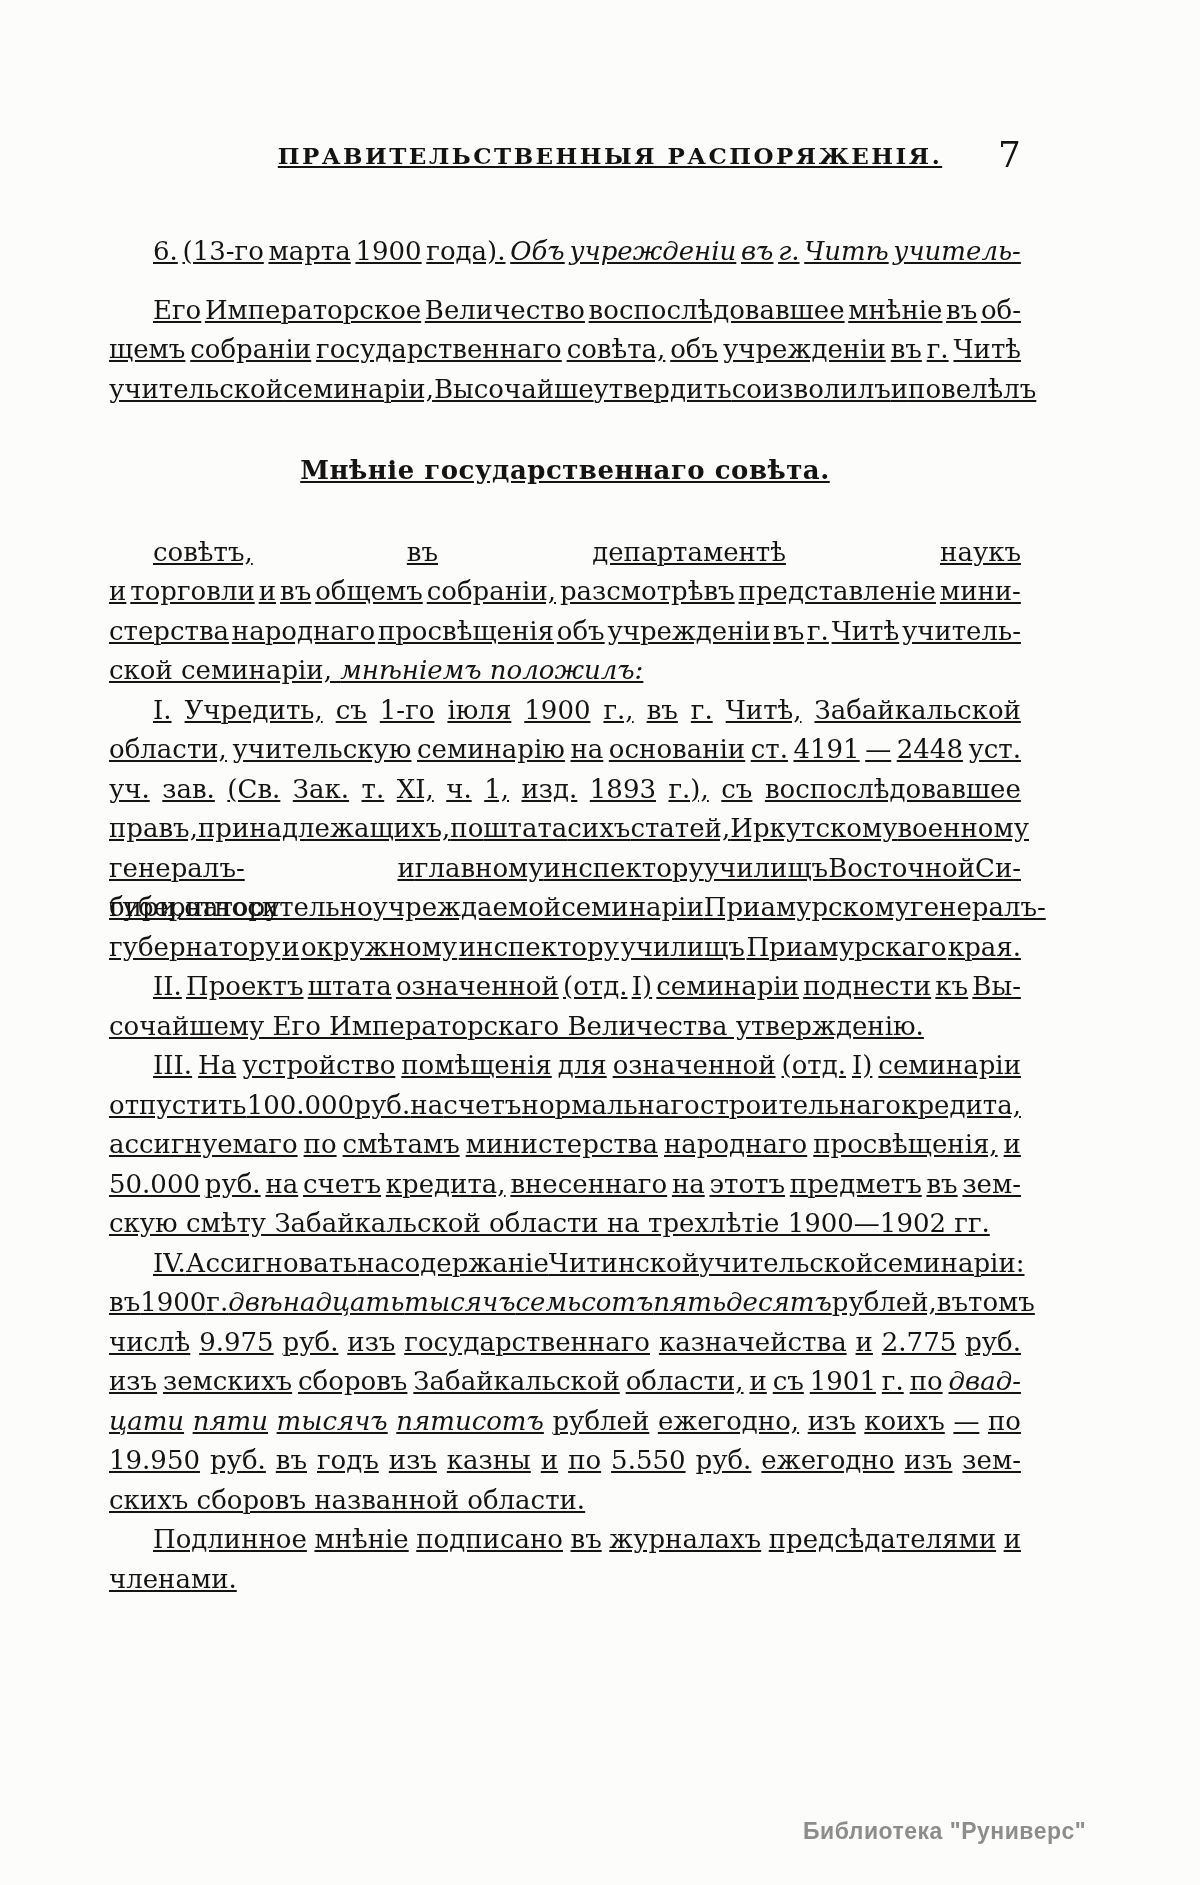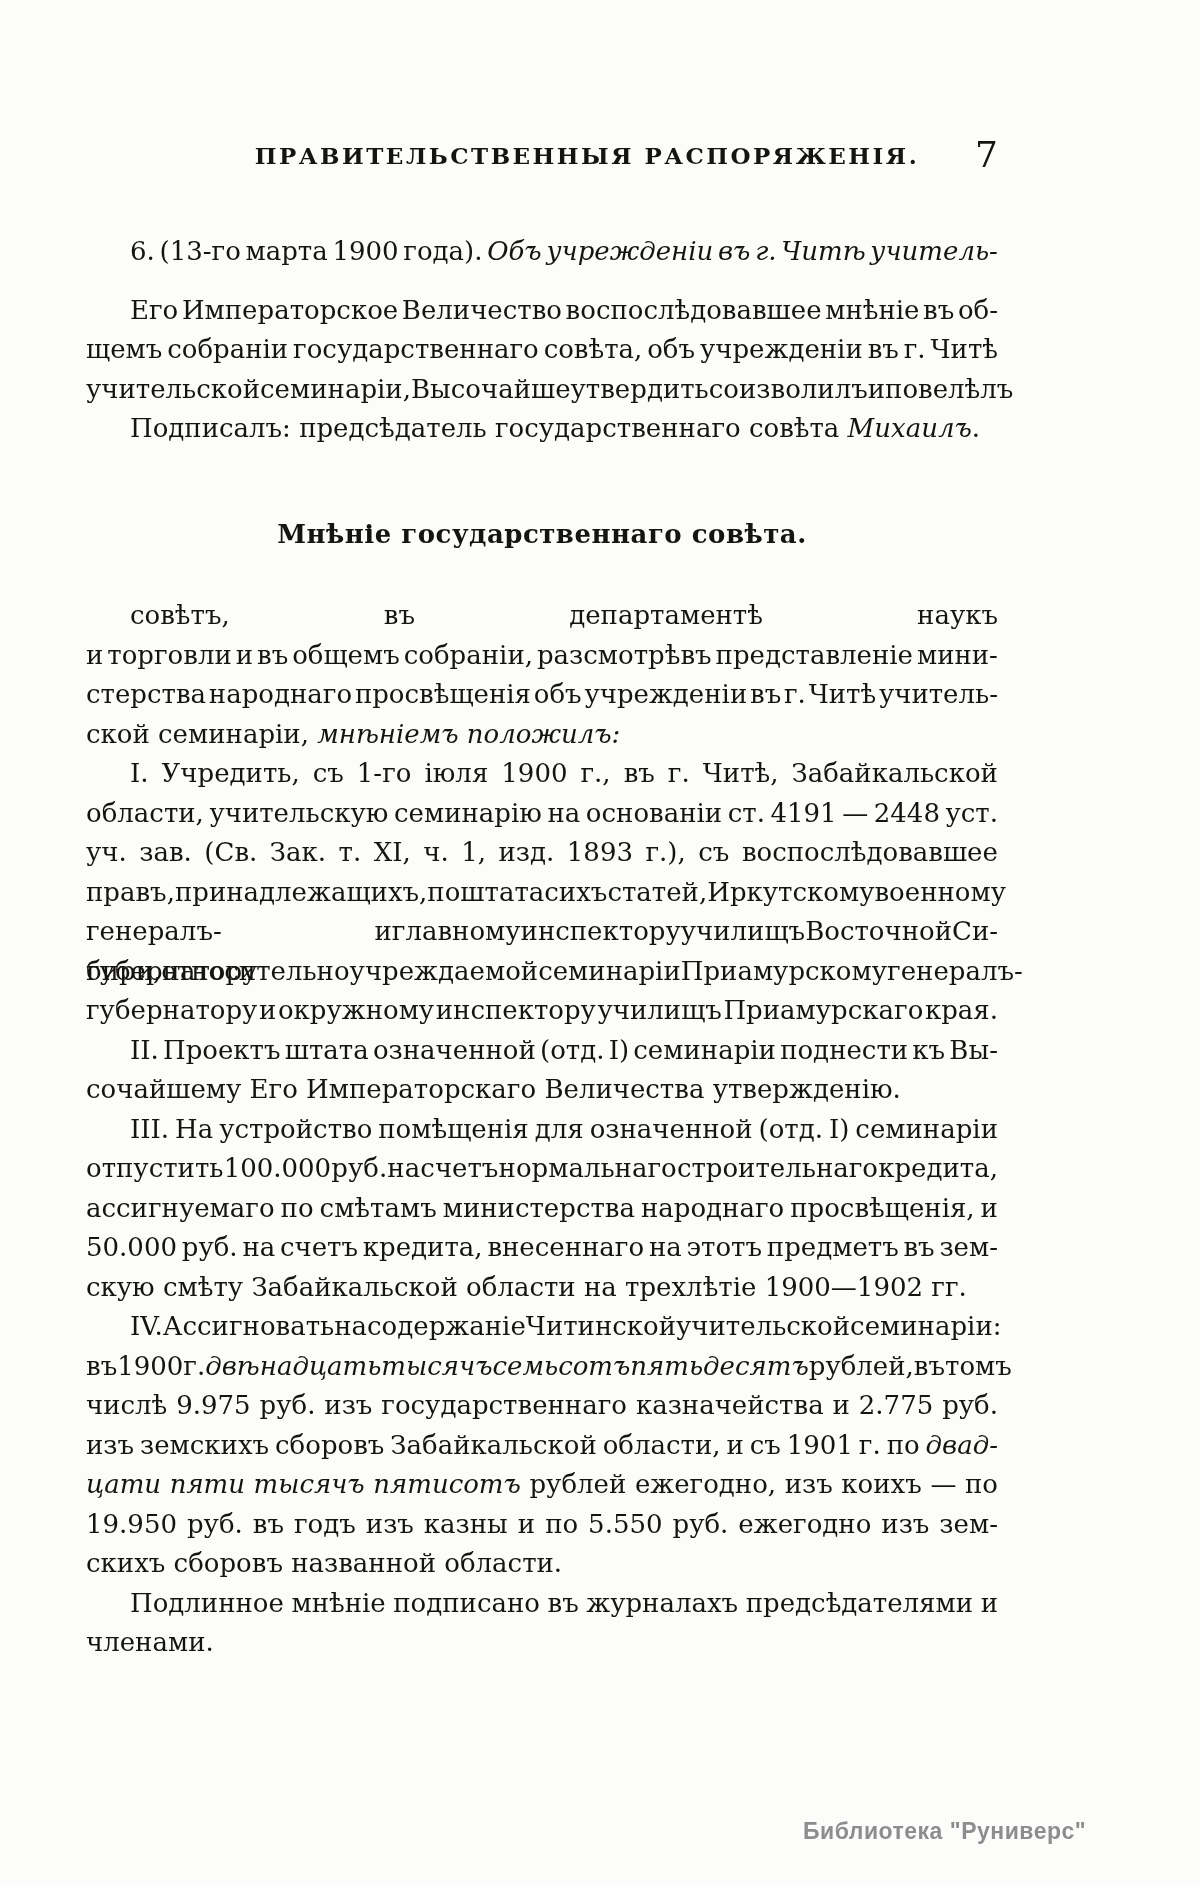--- a/index.html
+++ b/index.html
@@ -4,37 +4,37 @@
 <style>
   html,body { margin:0; padding:0; }
   .page {
     position:relative;
     width:1200px; height:1885px;
     background:#fcfcfa;
     font-family:"DejaVu Serif", serif;
     color:#161412;
     overflow:hidden;
   }
-  .content { position:absolute; left:86px; top:142px; width:912px; }
+  .content { position:absolute; left:109px; top:142px; width:912px;text-decoration:underline; }
   .pagehead { position:relative; height:46px; }
   .pagehead-title {
     text-align:center;
     padding-left:90px;
     font-size:23px; font-weight:700; letter-spacing:2.5px;
     white-space:nowrap;
   }
   .page-number { position:absolute; right:0; top:-8px; font-size:36px; font-weight:400; }
   .textbody { margin-top:44px; font-size:26px; line-height:39.5px; }
   .line { height:39.5px; }
   .line.justify { display:flex; justify-content:space-between; }
   .line.indent { padding-left:44px; }
   .it { font-style:italic; }
   .paragraph.space-before { margin-top:19px; }
   .heading {
-    margin:66px 0 42px 0;
+    margin:42px 0 42px 0;
     text-align:center; font-weight:700; font-size:26px; line-height:39.5px;
     letter-spacing:0.5px;
   }
   .watermark {
     position:absolute; left:803px; top:1818px;
     font-family:"Liberation Sans", sans-serif;
     font-size:23px; font-weight:700; color:#8d8d8d;
     letter-spacing:0.5px;
   }
 </style>
@@ -87,23 +87,20 @@
           <div class="line justify">
             <span>учительской</span>
             <span>семинаріи,</span>
             <span>Высочайше</span>
             <span>утвердить</span>
             <span>соизволилъ</span>
             <span>и</span>
             <span>повелѣлъ</span>
           </div>
         </div>
-        <div class="paragraph">
-          <div class="line indent"><span>Подписалъ: предсѣдатель государственнаго совѣта </span><span class="it">Михаилъ</span><span>.</span></div>
-        </div>
         <div class="heading">Мнѣніе государственнаго совѣта.</div>
         <div class="paragraph">
           <div class="line justify indent">
             <span>совѣтъ,</span>
             <span>въ</span>
             <span>департаментѣ</span>
             <span>наукъ</span>
           </div>
           <div class="line justify">
             <span>и</span>

